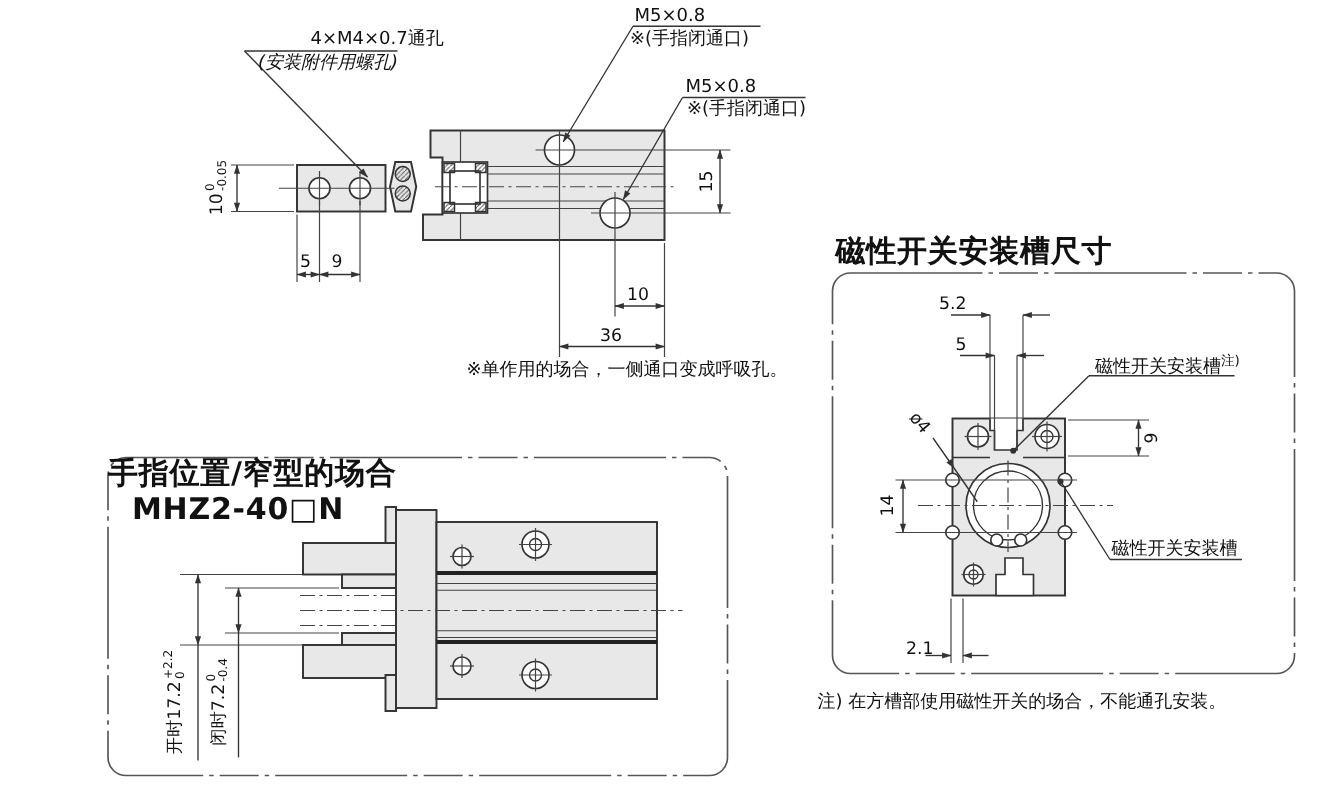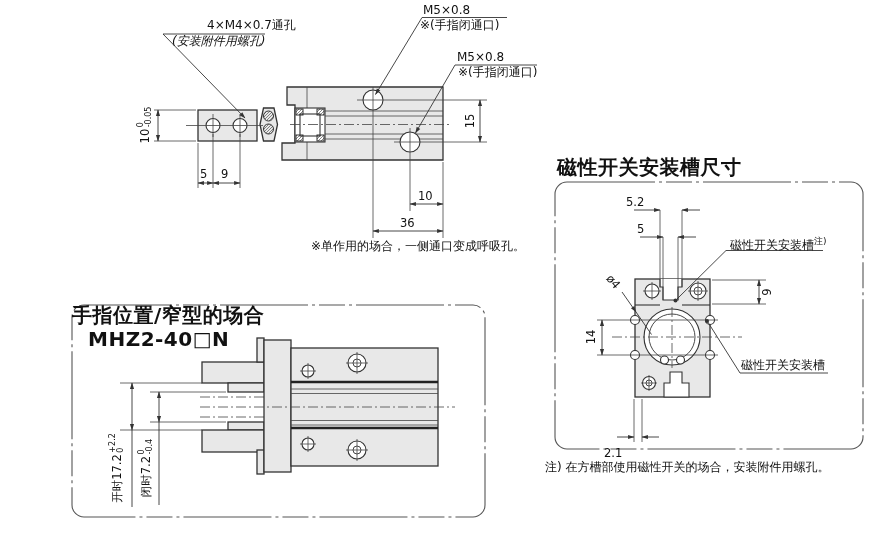--- a/index.html
+++ b/index.html
@@ -258,21 +258,21 @@
         <i>0</i>
         <i>-0.4</i>
       </span>
 </div>
 
 <div class="t h" style="left:557px;top:156px;">磁性开关安装槽尺寸</div>
 <div class="t d" style="left:626px;top:196px;">5.2</div>
 <div class="t d" style="left:637px;top:223px;">5</div>
 <div class="t d rot" style="left:768px;top:292px;">9</div>
 <div class="t d rot" style="left:592px;top:337px;">14</div>
-<div class="t d" style="left:604px;top:447px;">2.1</div>
+<div class="t d" style="left:604px;top:426px;">2.1</div>
 <div class="t d dia" style="left:613px;top:282px;">ø4</div>
 <div class="t" style="left:730px;top:236px;">
   <span>磁性开关安装槽</span><sup class="nt">注)</sup>
 </div>
 <div class="t" style="left:741px;top:359px;">磁性开关安装槽</div>
-<div class="t" style="left:545px;top:461px;">注) 在方槽部使用磁性开关的场合，安装附件用螺孔。</div>
+<div class="t" style="left:545px;top:461px;">注) 在方槽部使用磁性开关的场合，不能通孔安装。</div>
 
 </div>
 
 </body></html>

